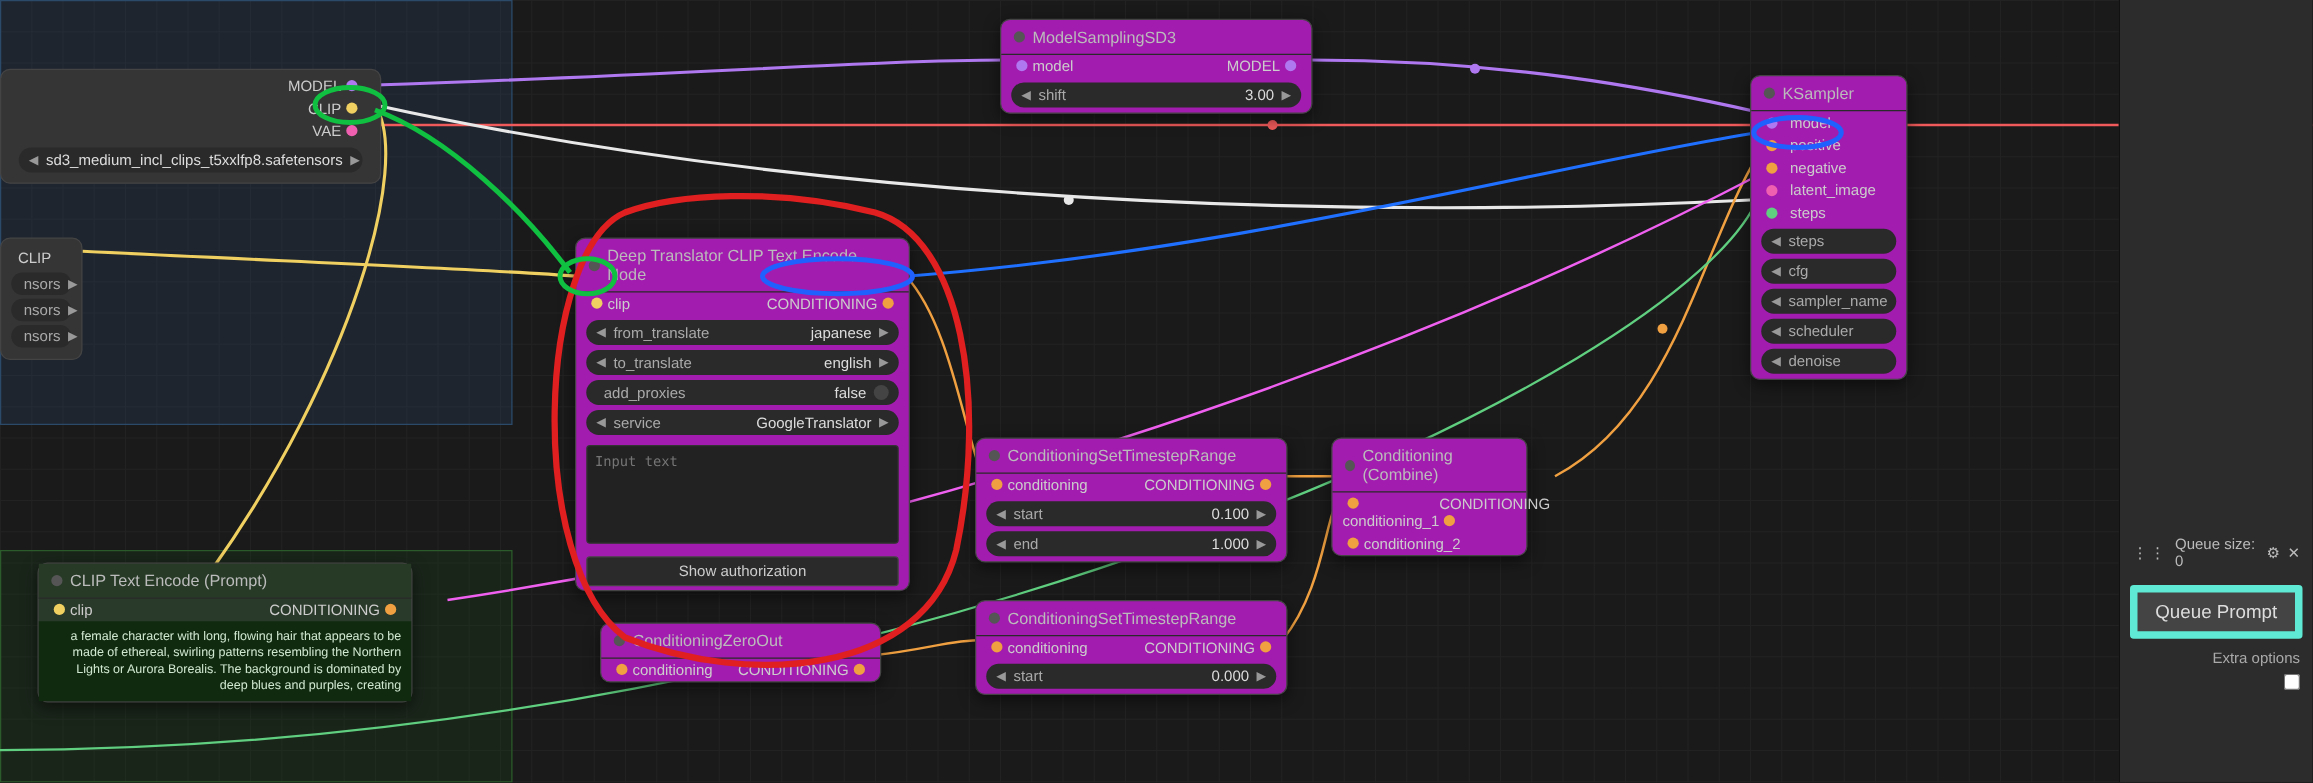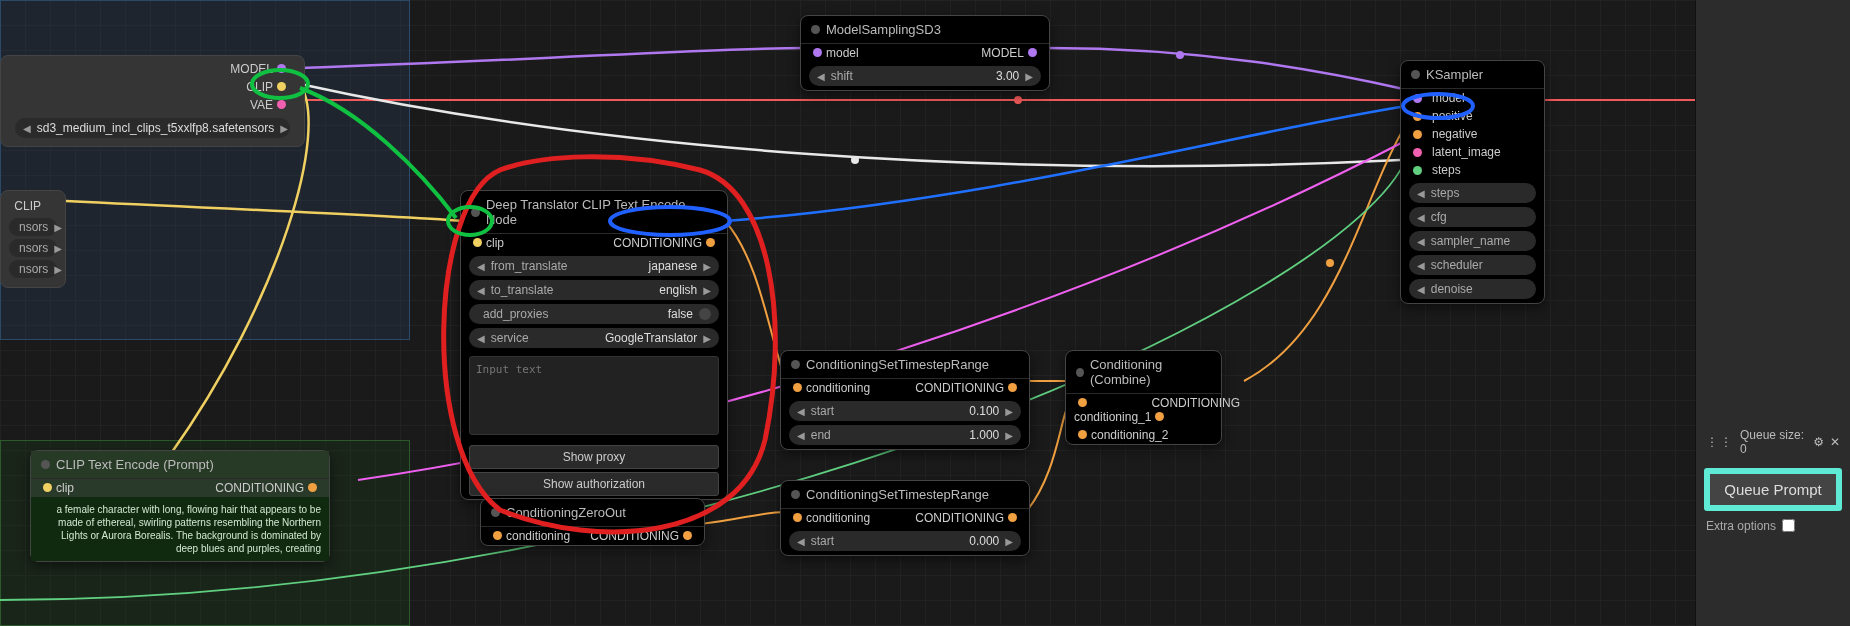--- a/index.html
+++ b/index.html
@@ -30,21 +30,21 @@
   }
   .green-zone {
     position: absolute;
     left: 0; top: 440px;
     width: 410px; height: 186px;
     background: rgba(30,60,30,0.35);
     border: 1px solid #2b5a2b;
   }
   .node {
     position: absolute;
-    background: #000000;
+    background: #a21caf;
     border: 1px solid #444;
     border-radius: 8px;
     box-shadow: 0 4px 12px rgba(0,0,0,.5);
   }
   .node-title {
     display: flex;
     align-items: center;
     gap: 6px;
     padding: 6px 10px;
     color: #bbb;
@@ -161,25 +161,26 @@
     background: #3a3a3a;
     color: #ddd;
     border-radius: 3px;
     font-size: 13px;
     text-align: center;
     cursor: pointer;
     border: 6px solid #5eead4;
   }
   .panel-row {
     display: flex;
-    align-items: flex-start;
+    align-items: flex-end;
     gap: 6px;
     padding: 4px 10px;
     font-size: 12px;
     color: #aaa;
+    flex-direction: column;
   }
   .panel-foot {
     position: absolute;
     bottom: 0;
     left: 0; right: 0;
     padding: 4px 6px;
     display: flex;
     flex-direction: column;
     gap: 3px;
     font-size: 10px;
@@ -316,21 +317,20 @@
     <span class="wvalue">false</span>
     <span style="width:12px;height:12px;border-radius:50%;background:#444;display:inline-block;"></span>
   </div>
   <div class="widget">
     <span class="arrow">◀</span>
     <span class="wlabel">service</span>
     <span class="wvalue">GoogleTranslator</span>
     <span class="arrow">▶</span>
   </div>
   <textarea class="textarea" rows="5" placeholder="Input text" style=""></textarea>
-  <div class="btn">Show proxy</div>
   <div class="btn">Show authorization</div>
 </div>
 
 <div class="node" style="left:480px; top:498px; width:225px;">
   <div class="node-title">
       <span class="title-dot"></span>
       <span>ConditioningZeroOut</span>
     </div>
   <div class="slot-row">
     <span><span class="port port-orange"></span><span class="slot-label">conditioning</span></span>
@@ -386,21 +386,21 @@
   <div class="slot-row">
     <span><span class="port port-orange"></span><span class="slot-label">conditioning_1</span></span>
     <span><span class="slot-right">CONDITIONING</span><span class="port port-orange"></span></span>
   </div>
   <div class="slot-row">
     <span><span class="port port-orange"></span><span class="slot-label">conditioning_2</span></span>
     <span></span>
   </div>
 </div>
 
-<div class="node" style="left:1400px; top:60px; width:145px;">
+<div class="node" style="left:1400px; top:60px; width:126px;">
   <div class="node-title">
       <span class="title-dot"></span>
       <span>KSampler</span>
     </div>
   <div class="ksampler-row">
       <span class="port port-purple"></span>
       <span class="slot-label">model</span>
     </div>
   <div class="ksampler-row">
       <span class="port port-orange"></span>

